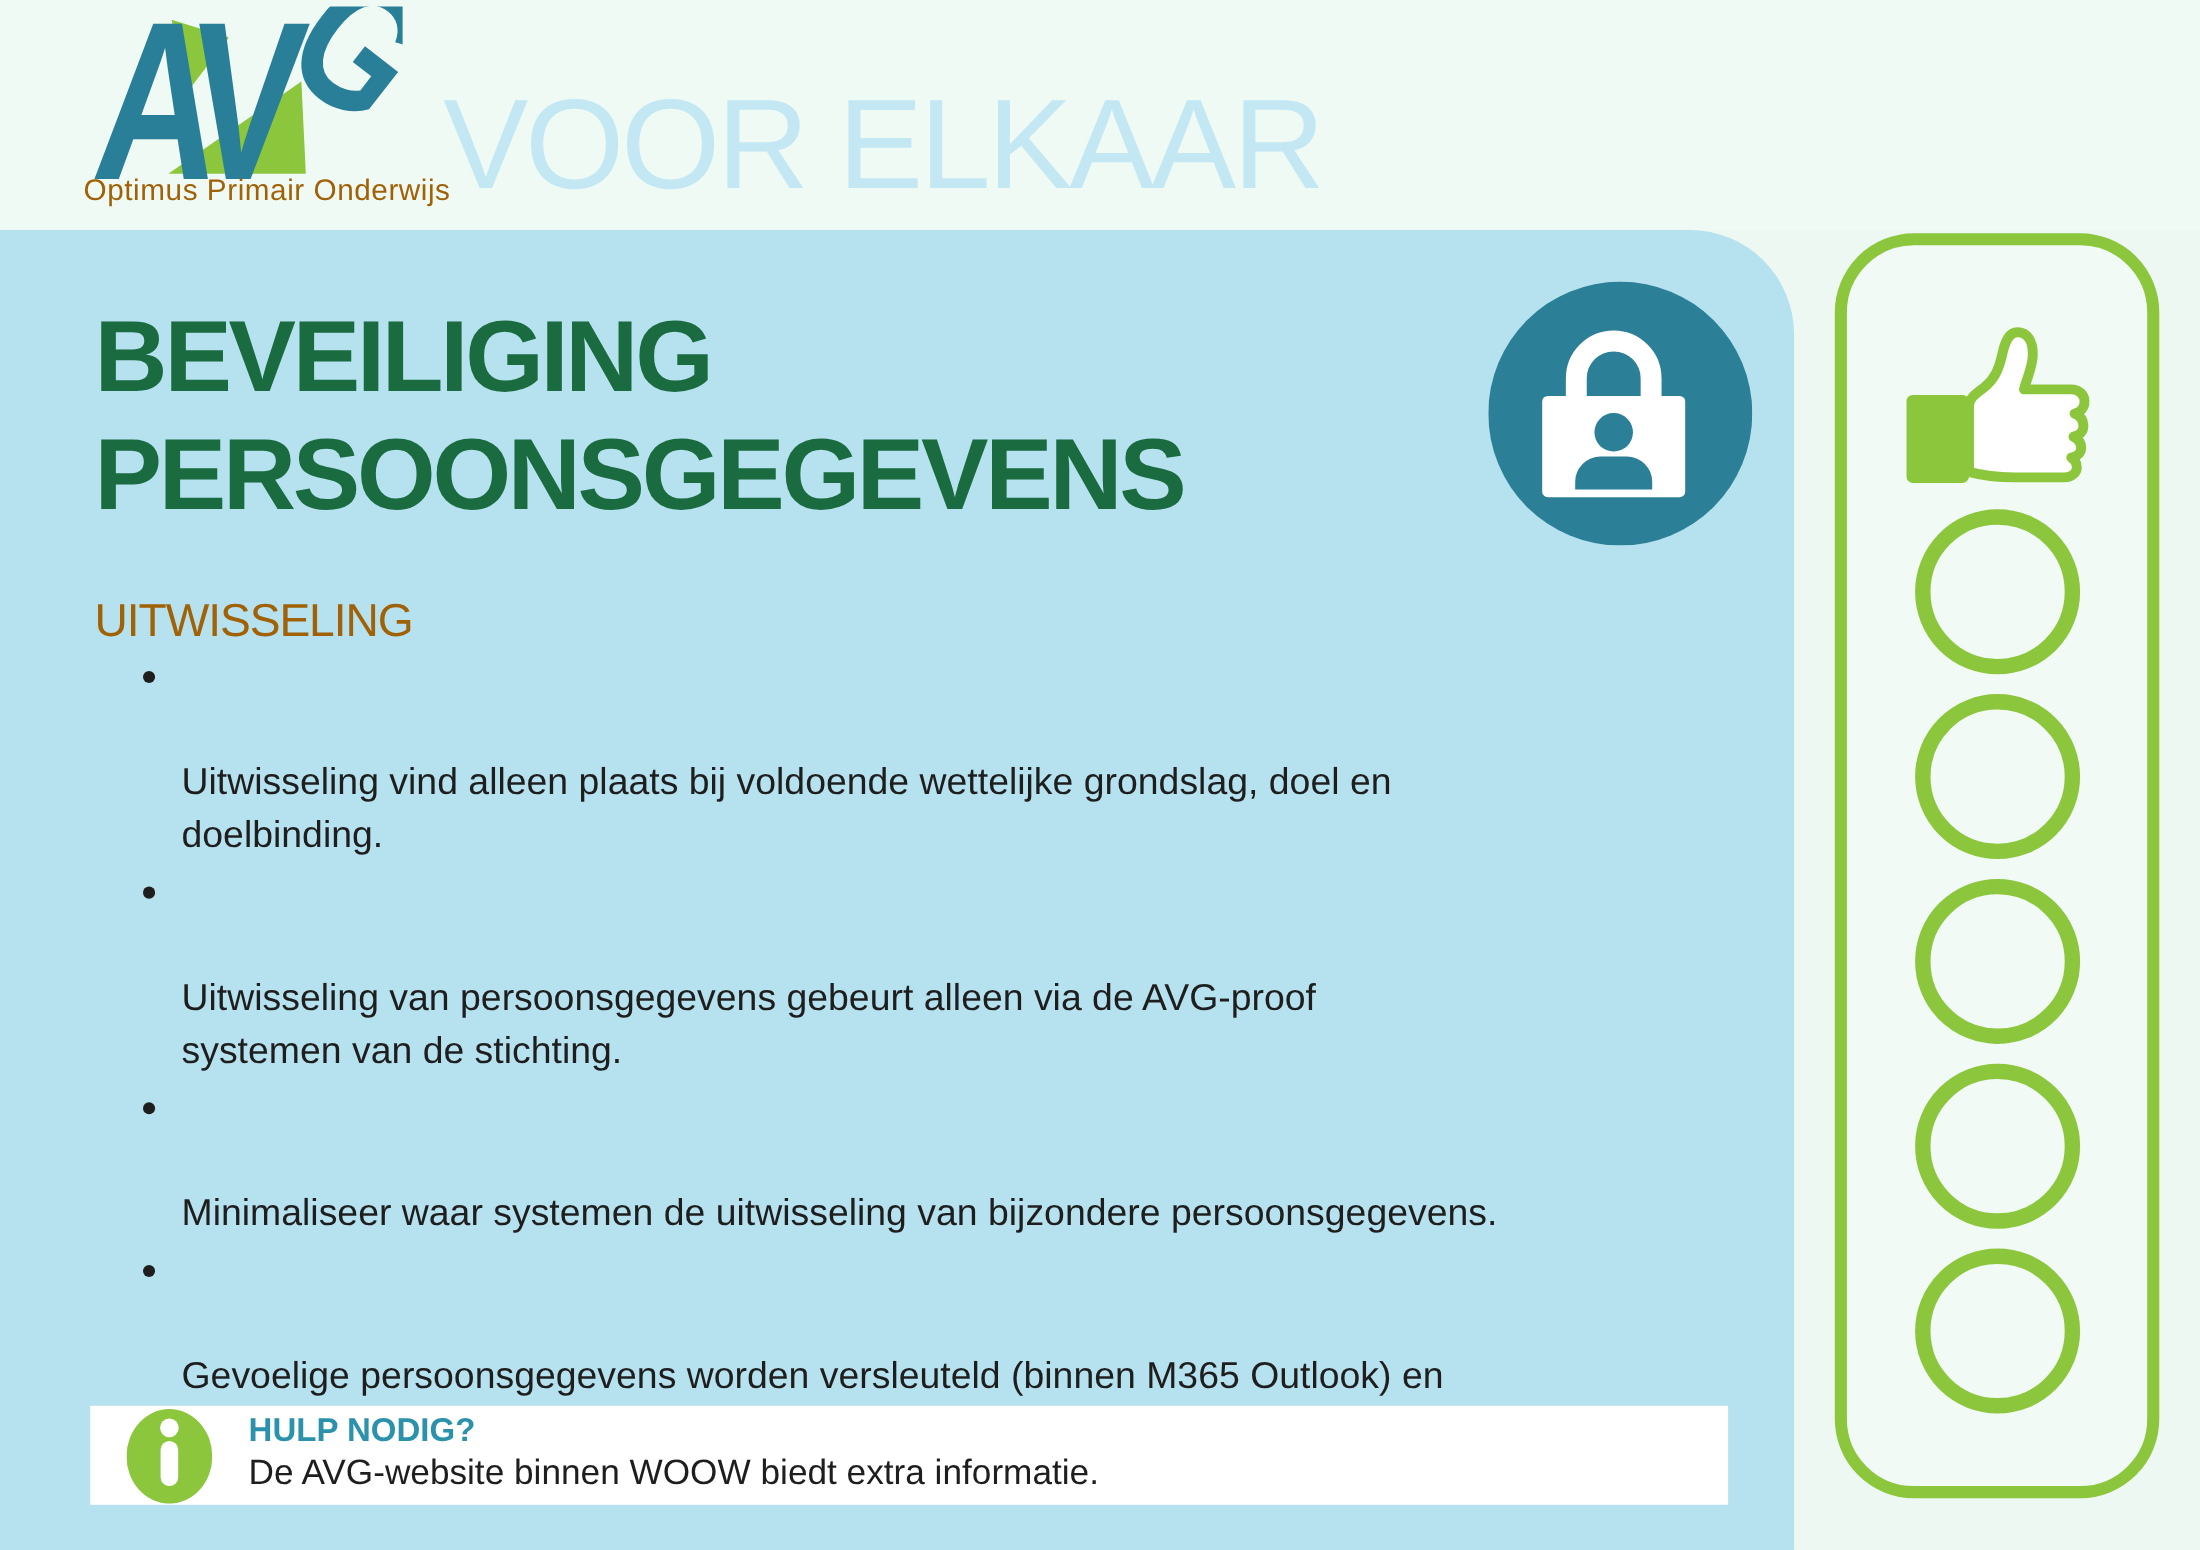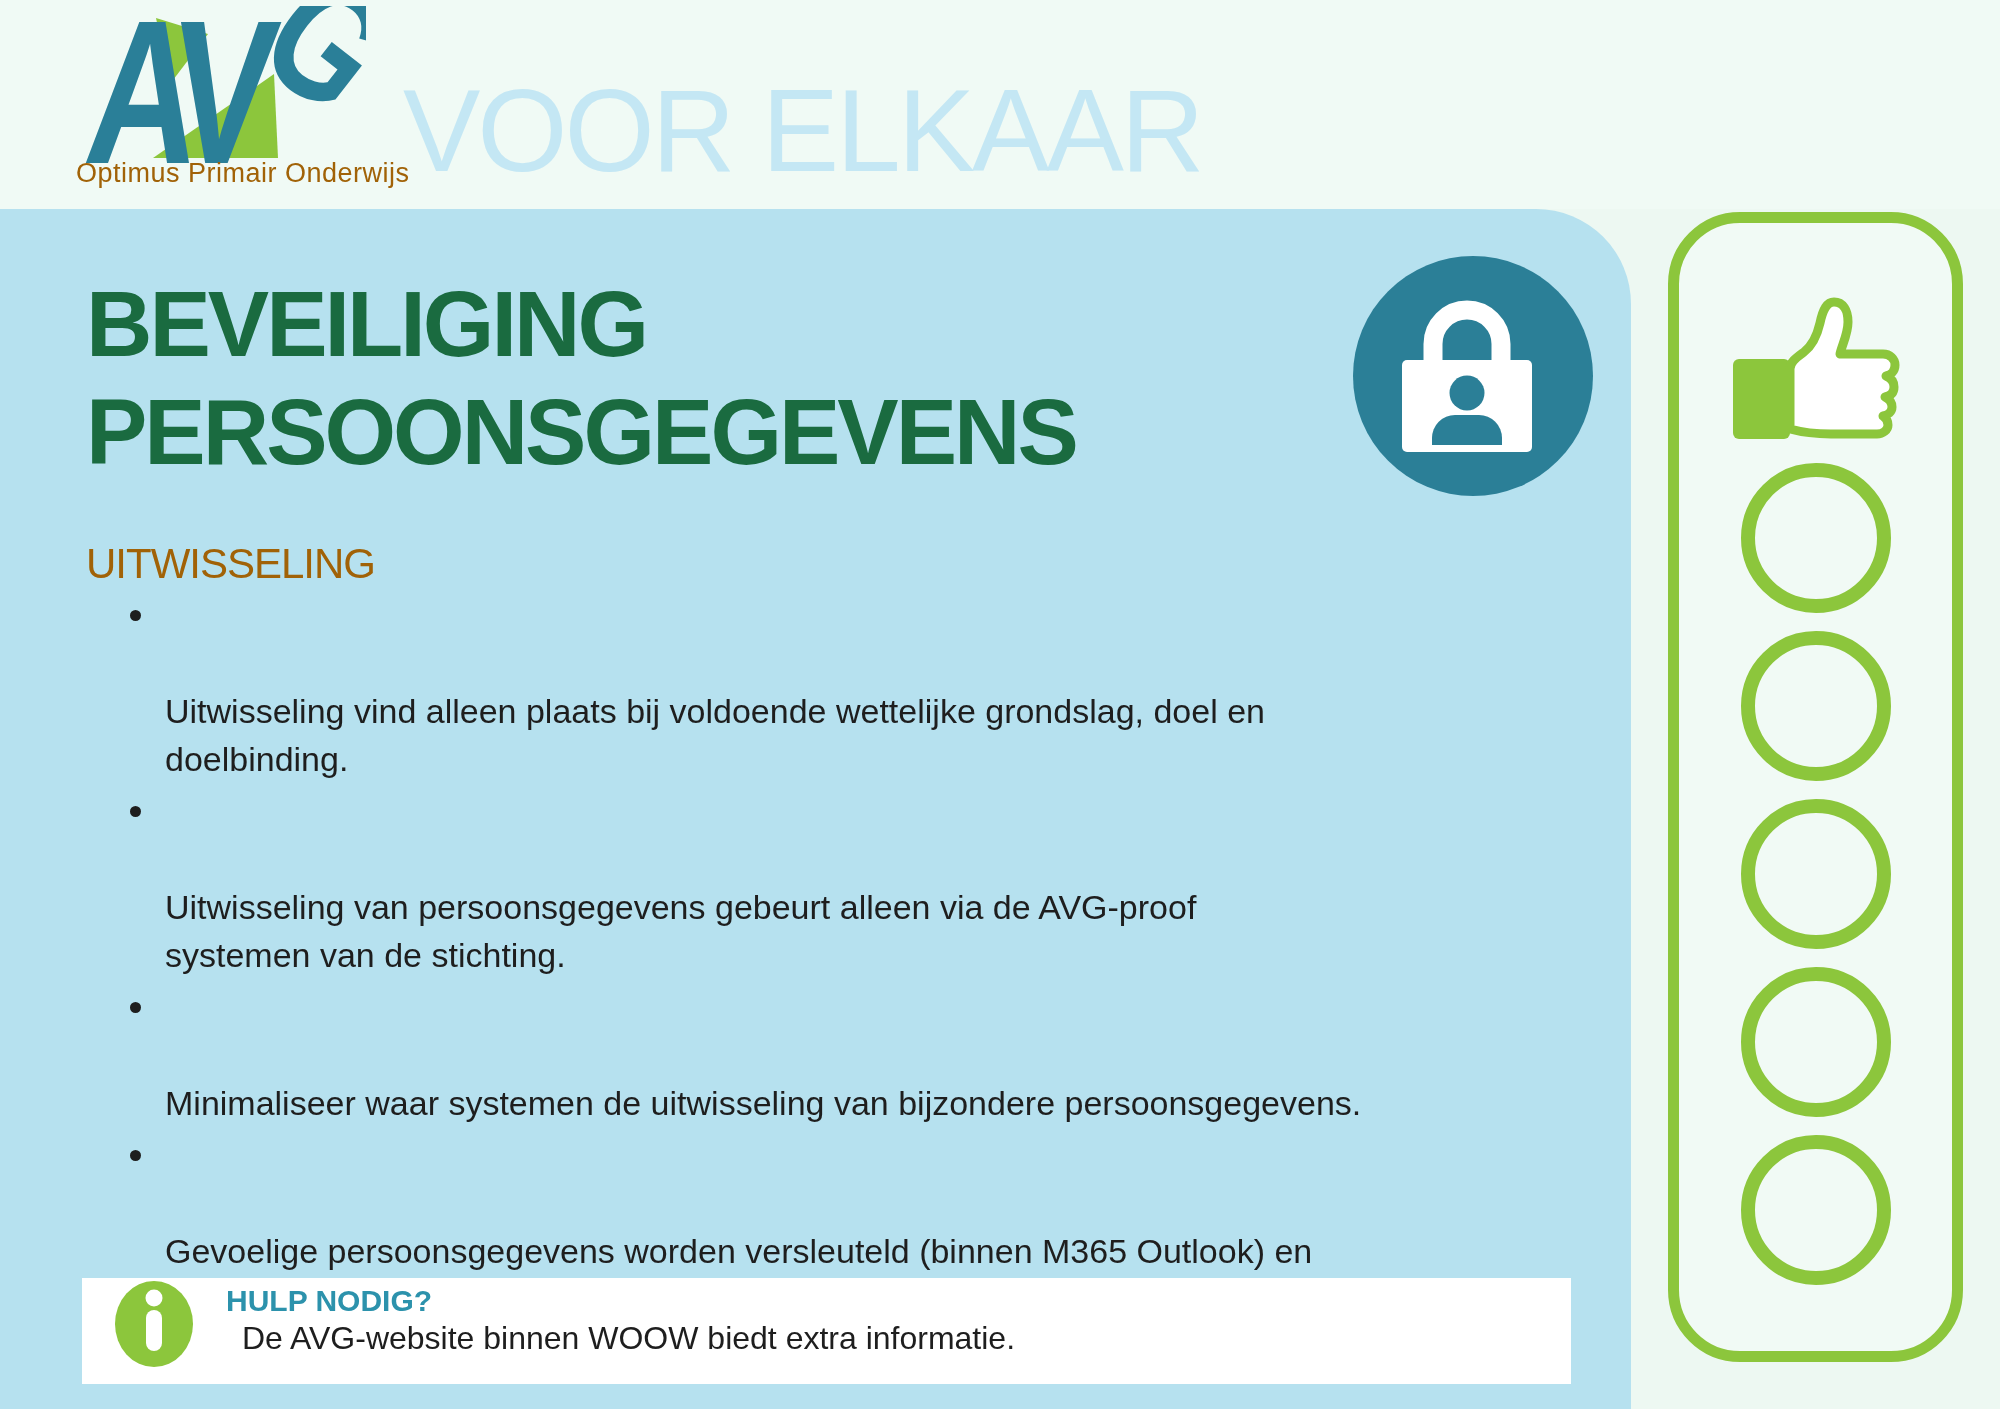--- a/index.html
+++ b/index.html
@@ -41,24 +41,24 @@
     list-style:none; margin:0; padding:0;
     font-size:34px; line-height:48px; color:#1e1e1e;
   }
   .bullets li { position:relative; padding-left:37px; margin-bottom:4px; white-space:pre-line; }
   .bullet-dot {
     position:absolute; left:2px; top:19px; width:11px; height:11px;
     border-radius:50%; background:#1e1e1e;
   }
 
   
-  .info-bar { position:absolute; left:82px; top:1278px; width:1489px; height:106px; background:#ffffff; }
+  .info-bar { position:absolute; left:82px; top:1278px; width:1489px; height:90px; background:#ffffff; }
   .info-icon { position:absolute; left:33px; top:3px; }
   .info-heading { position:absolute; left:144px; top:6px; font-size:30px; font-weight:700; color:#2c92ac; }
-  .info-text { position:absolute; left:160px; top:42px; font-size:32px; color:#1e1e1e; }
+  .info-text { position:absolute; left:144px; top:42px; font-size:32px; color:#1e1e1e; }
 
   
   .side-panel {
     position:absolute; left:1668px; top:212px; width:295px; height:1150px;
     box-sizing:border-box; border:11px solid #8cc63c; border-radius:72px;
     background:#f1faf5;
   }
   .thumb-icon { position:absolute; left:54px; top:70px; }
   .rating-circle {
     position:absolute; left:50%; margin-left:-75px;

